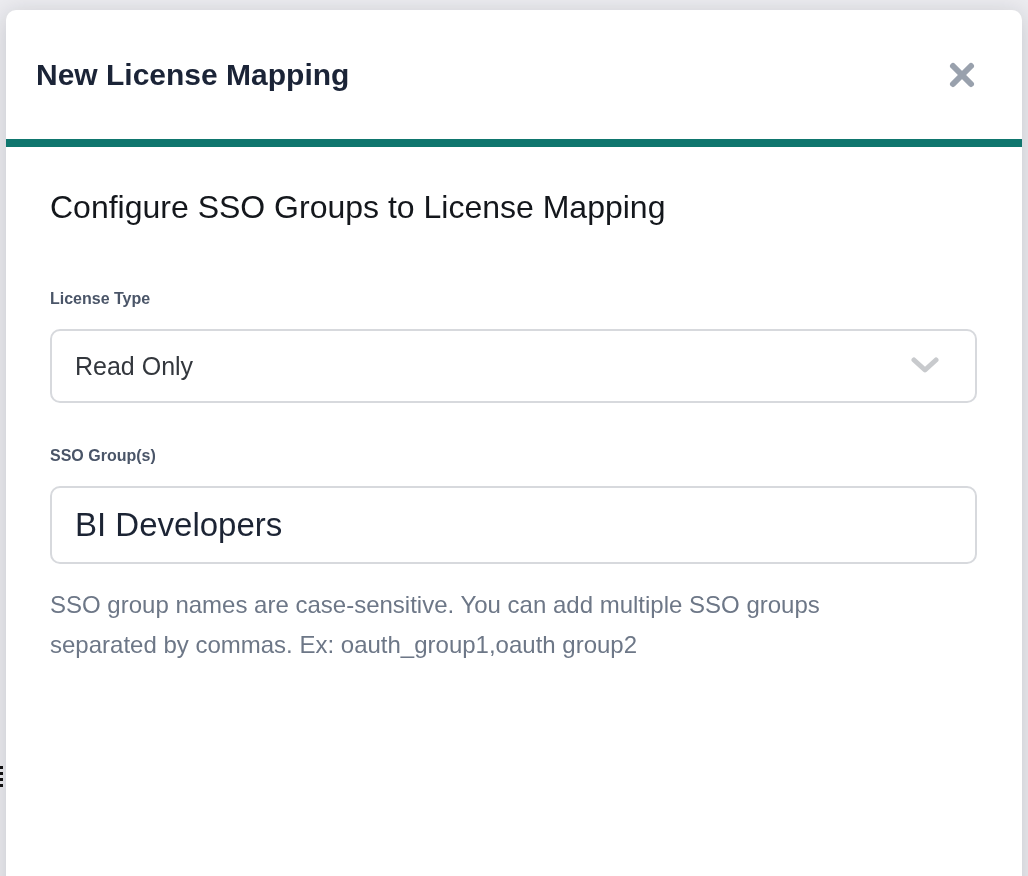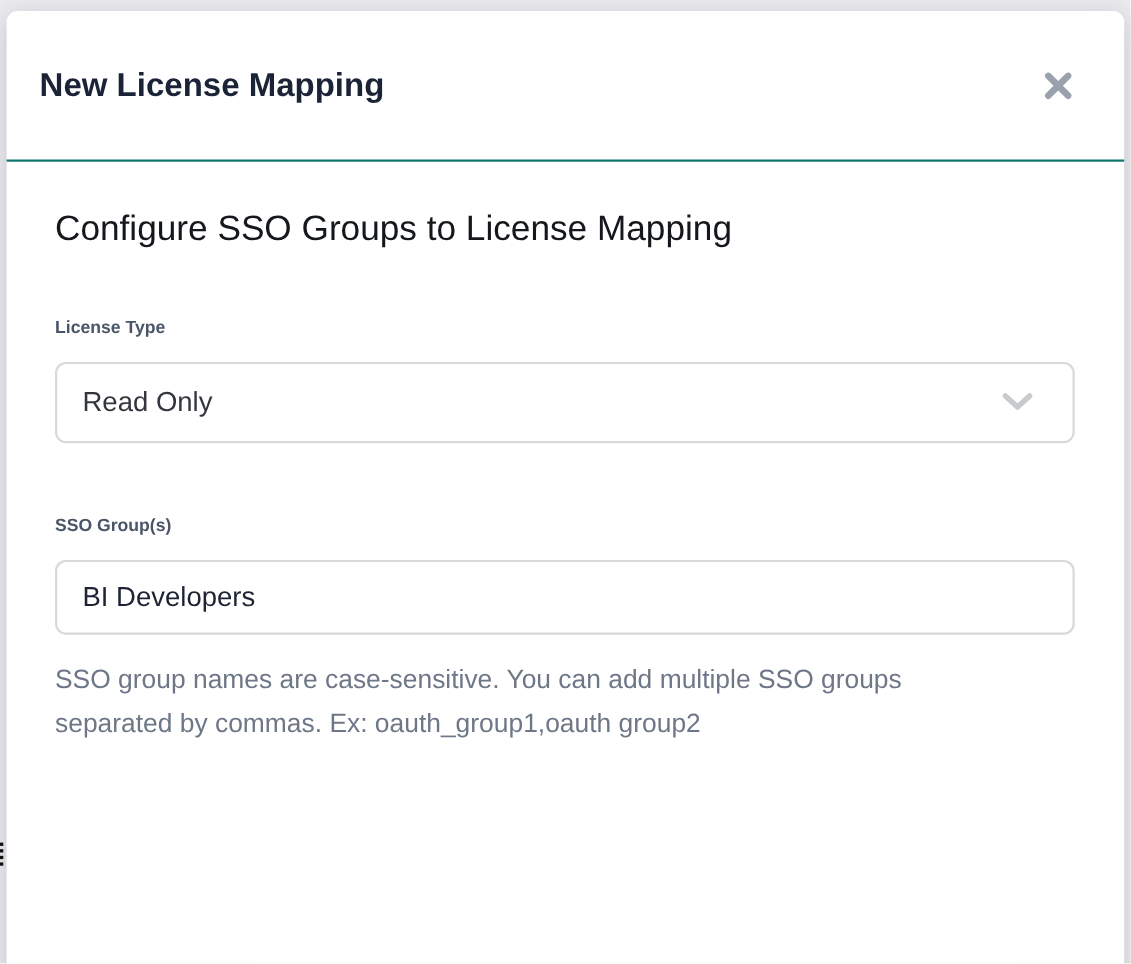--- a/index.html
+++ b/index.html
@@ -34,21 +34,21 @@
     box-shadow: 0 4px 24px rgba(20, 25, 40, 0.18);
     z-index: 2;
   }
   .modal-header {
     position: relative;
     height: 137px;
     display: flex;
     align-items: center;
     justify-content: space-between;
     padding: 0 40px 0 30px;
-    border-bottom: 2px solid #0f766e;
+    border-bottom: 8px solid #0f766e;
   }
   .modal-title {
     font-size: 30px;
     font-weight: bold;
     color: #1b2437;
     letter-spacing: 0;
   }
   .close-btn {
     background: none;
     border: none;
@@ -77,36 +77,36 @@
     width: 927px;
     height: 74px;
     border: 2px solid #d7d9dd;
     border-radius: 10px;
     background: #ffffff;
     display: flex;
     align-items: center;
     justify-content: space-between;
     padding: 0 36px 0 23px;
     cursor: pointer;
-    margin-bottom: 67px;
+    margin-bottom: 44px;
   }
   .select-value {
     font-size: 25px;
     color: #33373d;
   }
   .chevron-icon { display: block; }
   .text-input {
     width: 927px;
-    height: 68px;
+    height: 78px;
     border: 2px solid #d7d9dd;
     border-radius: 10px;
     background: #ffffff;
     padding: 0 23px;
     font-family: "Liberation Sans", "DejaVu Sans", sans-serif;
-    font-size: 25px;
+    font-size: 33px;
     color: #1c2434;
     outline: none;
     display: block;
   }
   .help-text {
     margin-top: 21px;
     max-width: 862px;
     font-size: 24px;
     line-height: 40px;
     color: #6d7787;

